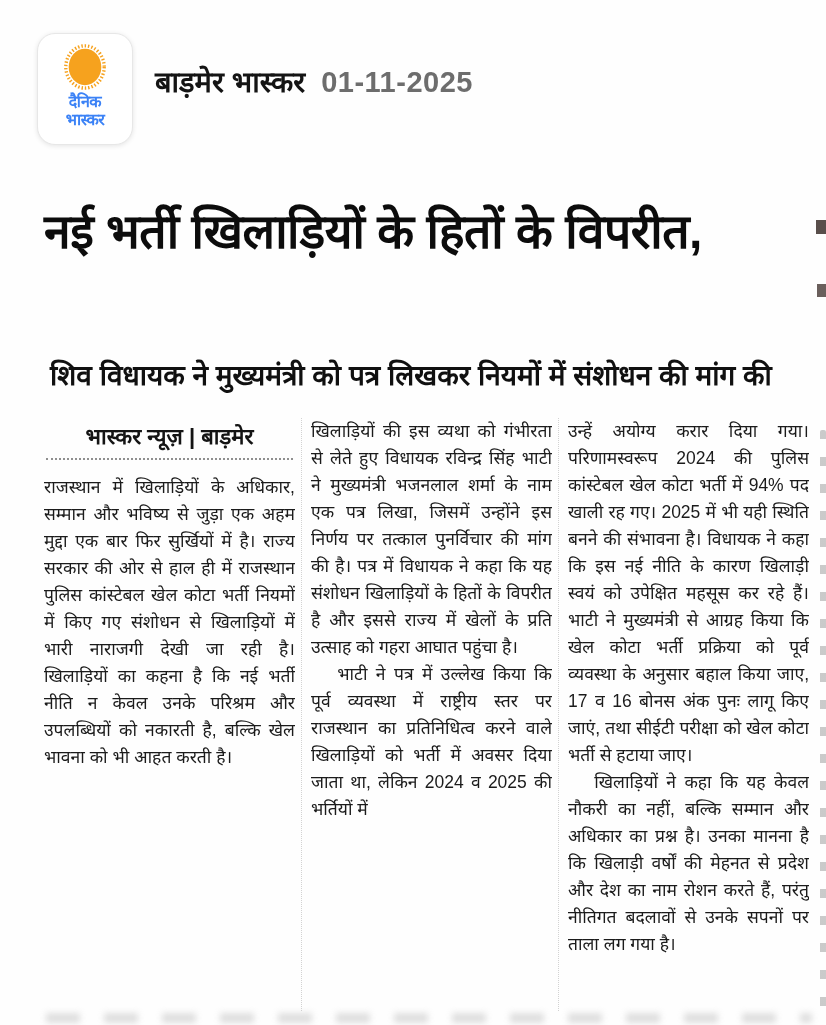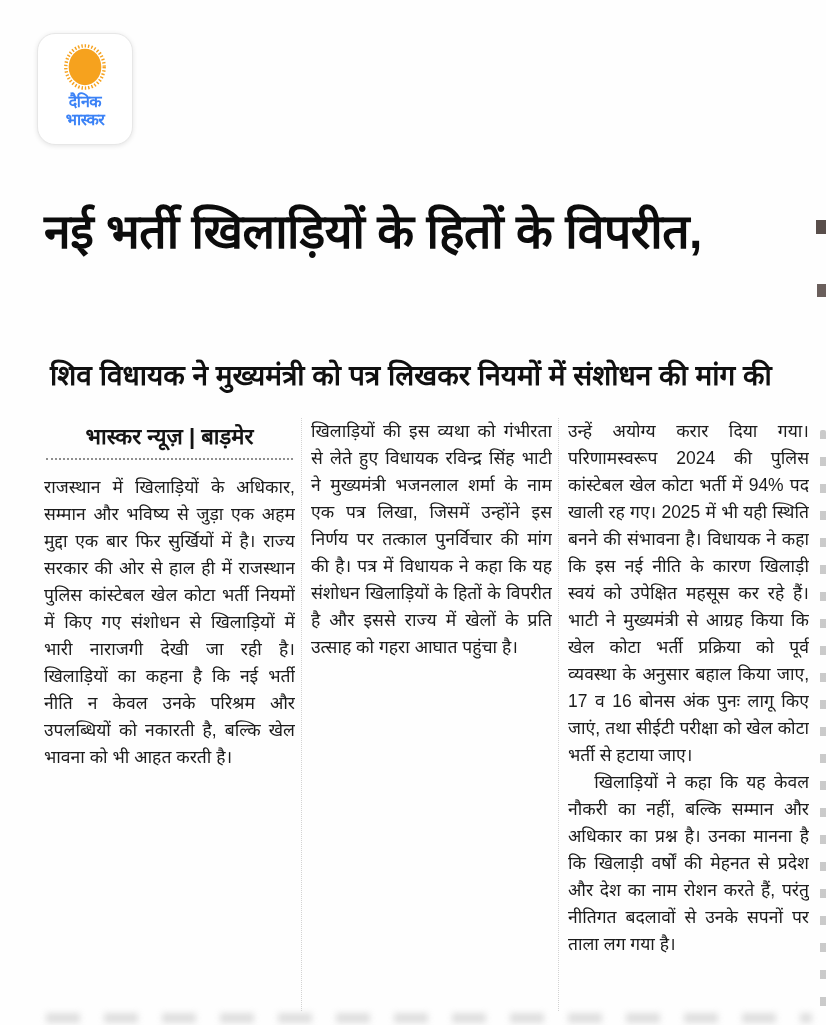--- a/index.html
+++ b/index.html
@@ -105,35 +105,40 @@
 
   <div class="header">
     <div class="logo-card">
       <svg class="sun" viewBox="0 0 100 100" aria-hidden="true">
         <ellipse cx="50" cy="52" rx="34" ry="38" fill="#f6a21e"></ellipse>
         <ellipse cx="50" cy="52" rx="40" ry="44" fill="none" stroke="#f6a21e" stroke-width="7" stroke-dasharray="3 4"></ellipse>
       </svg>
       <div class="logo-text">दैनिक</div>
       <div class="logo-text">भास्कर</div>
     </div>
+    <div class="edition-row">
+      <span class="edition">बाड़मेर भास्कर</span>
+      <span class="date">01-11-2025</span>
+    </div>
   </div>
 
   <div class="headline">
     <span>नई भर्ती खिलाड़ियों के हितों के विपरीत,</span><br>
   </div>
 
   <div class="subheadline">शिव विधायक ने मुख्यमंत्री को पत्र लिखकर नियमों में संशोधन की मांग की</div>
 
   <div class="columns">
     <div class="col">
       <div class="byline">भास्कर न्यूज़ | बाड़मेर</div>
       <p>राजस्थान में खिलाड़ियों के अधिकार, सम्मान और भविष्य से जुड़ा एक अहम मुद्दा एक बार फिर सुर्खियों में है। राज्य सरकार की ओर से हाल ही में राजस्थान पुलिस कांस्टेबल खेल कोटा भर्ती नियमों में किए गए संशोधन से खिलाड़ियों में भारी नाराजगी देखी जा रही है। खिलाड़ियों का कहना है कि नई भर्ती नीति न केवल उनके परिश्रम और उपलब्धियों को नकारती है, बल्कि खेल भावना को भी आहत करती है।</p>
     </div>
     <div class="col">
       <p>खिलाड़ियों की इस व्यथा को गंभीरता से लेते हुए विधायक रविन्द्र सिंह भाटी ने मुख्यमंत्री भजनलाल शर्मा के नाम एक पत्र लिखा, जिसमें उन्होंने इस निर्णय पर तत्काल पुनर्विचार की मांग की है। पत्र में विधायक ने कहा कि यह संशोधन खिलाड़ियों के हितों के विपरीत है और इससे राज्य में खेलों के प्रति उत्साह को गहरा आघात पहुंचा है।</p>
+      <p>भाटी ने पत्र में उल्लेख किया कि पूर्व व्यवस्था में राष्ट्रीय स्तर पर राजस्थान का प्रतिनिधित्व करने वाले खिलाड़ियों को भर्ती में अवसर दिया जाता था, लेकिन 2024 व 2025 की भर्तियों में</p>
     </div>
     <div class="col">
       <p>उन्हें अयोग्य करार दिया गया। परिणामस्वरूप 2024 की पुलिस कांस्टेबल खेल कोटा भर्ती में 94% पद खाली रह गए। 2025 में भी यही स्थिति बनने की संभावना है। विधायक ने कहा कि इस नई नीति के कारण खिलाड़ी स्वयं को उपेक्षित महसूस कर रहे हैं।भाटी ने मुख्यमंत्री से आग्रह किया कि खेल कोटा भर्ती प्रक्रिया को पूर्व व्यवस्था के अनुसार बहाल किया जाए, 17 व 16 बोनस अंक पुनः लागू किए जाएं, तथा सीईटी परीक्षा को खेल कोटा भर्ती से हटाया जाए।</p>
       <p>खिलाड़ियों ने कहा कि यह केवल नौकरी का नहीं, बल्कि सम्मान और अधिकार का प्रश्न है। उनका मानना है कि खिलाड़ी वर्षों की मेहनत से प्रदेश और देश का नाम रोशन करते हैं, परंतु नीतिगत बदलावों से उनके सपनों पर ताला लग गया है।</p>
     </div>
   </div>
 
   <div class="edge-mark-a"></div>
   <div class="edge-mark-b"></div>
   <div class="edge-marks"></div>

